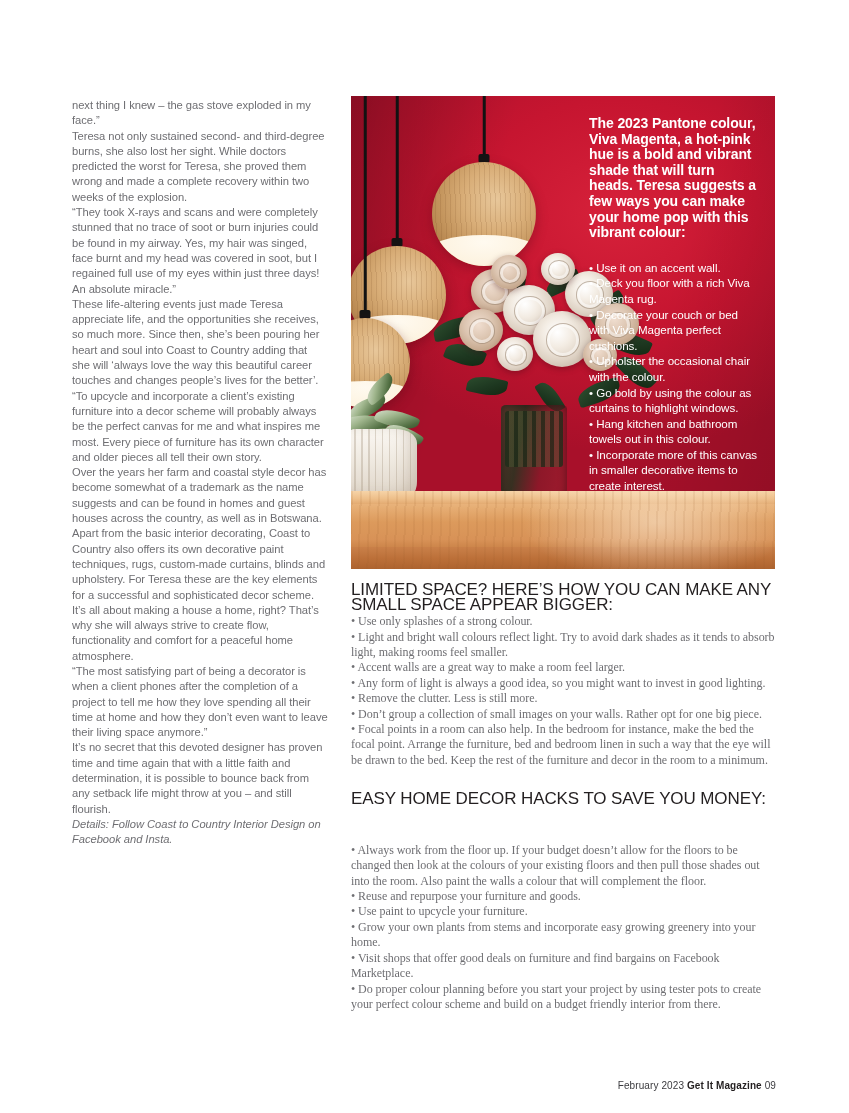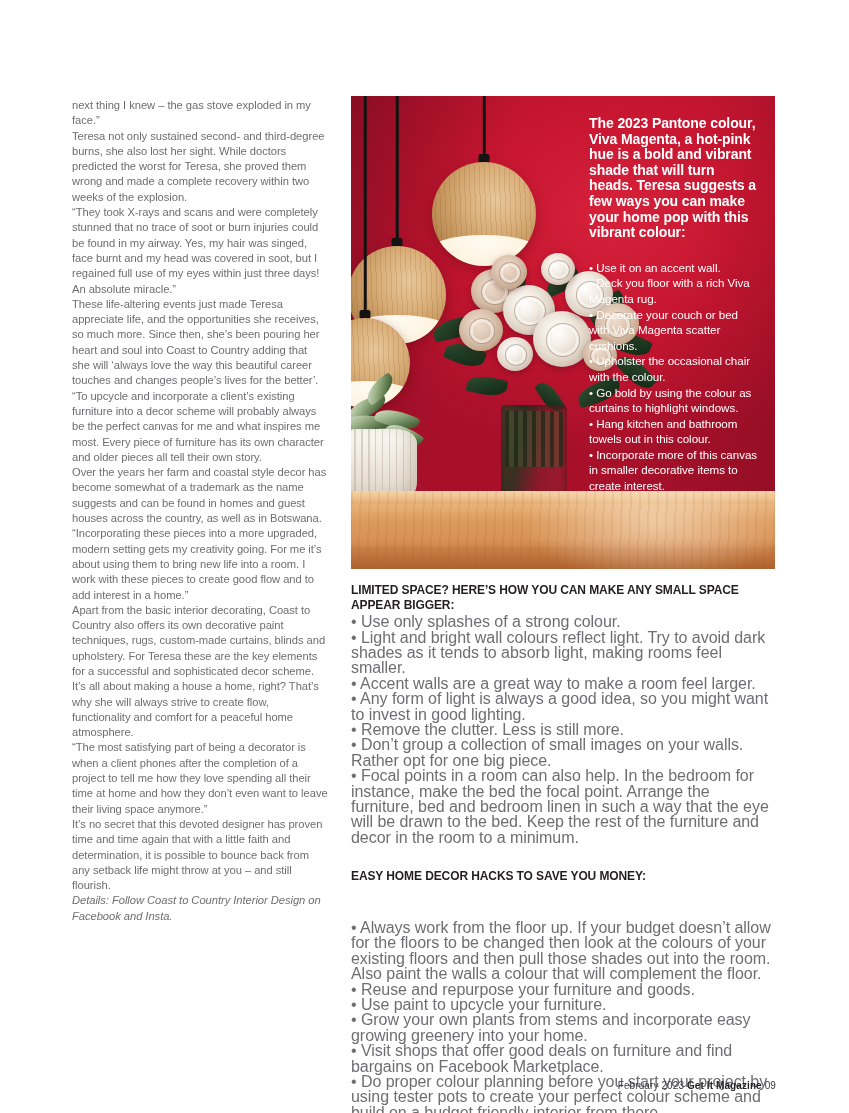--- a/index.html
+++ b/index.html
@@ -261,33 +261,34 @@
   }
 
   
   .right-col {
     position: absolute;
     left: 351px;
     top: 583px;
     width: 425px;
   }
   .sec-head {
-    font-size: 12px;
+    font-size: 17px;
     line-height: 14.6px;
-    font-weight: 700;
+    font-weight: 400;
     color: #231f20;
     margin: 0 0 2px 0;
     letter-spacing: -0.1px;
   }
   .sec-body {
-    font-size: 16px;
+    font-size: 12px;
     line-height: 15.4px;
     color: #6e6e72;
     margin: 0;
     letter-spacing: -0.05px;
+    font-family: Liberation Serif, serif;
   }
   .sec-gap {
     height: 24px;
   }
 
   
   .footer {
     position: absolute;
     right: 73px;
     bottom: 22px;
@@ -305,21 +306,20 @@
 
 <div class="page">
 
   <div class="left-col">
     <p class="body-para">next thing I knew – the gas stove exploded in my face.”</p>
     <p class="body-para">Teresa not only sustained second- and third-degree burns, she also lost her sight. While doctors predicted the worst for Teresa, she proved them wrong and made a complete recovery within two weeks of the explosion.</p>
     <p class="body-para">“They took X-rays and scans and were completely stunned that no trace of soot or burn injuries could be found in my airway. Yes, my hair was singed, face burnt and my head was covered in soot, but I regained full use of my eyes within just three days! An absolute miracle.”</p>
     <p class="body-para">These life-altering events just made Teresa appreciate life, and the opportunities she receives, so much more. Since then, she’s been pouring her heart and soul into Coast to Country adding that she will ‘always love the way this beautiful career touches and changes people’s lives for the better’.</p>
     <p class="body-para">“To upcycle and incorporate a client’s existing furniture into a decor scheme will probably always be the perfect canvas for me and what inspires me most. Every piece of furniture has its own character and older pieces all tell their own story.</p>
     <p class="body-para">Over the years her farm and coastal style decor has become somewhat of a trademark as the name suggests and can be found in homes and guest houses across the country, as well as in Botswana.</p>
-    <p class="body-para">“Incorporating these pieces into a more upgraded, modern setting gets my creativity going. For me it’s about using them to bring new life into a room. I work with these pieces to create good flow and to add interest in a home.”</p>
     <p class="body-para">Apart from the basic interior decorating, Coast to Country also offers its own decorative paint techniques, rugs, custom-made curtains, blinds and upholstery. For Teresa these are the key elements for a successful and sophisticated decor scheme. It’s all about making a house a home, right? That’s why she will always strive to create flow, functionality and comfort for a peaceful home atmosphere.</p>
     <p class="body-para">“The most satisfying part of being a decorator is when a client phones after the completion of a project to tell me how they love spending all their time at home and how they don’t even want to leave their living space anymore.”</p>
     <p class="body-para">It’s no secret that this devoted designer has proven time and time again that with a little faith and determination, it is possible to bounce back from any setback life might throw at you – and still flourish.</p>
     <p class="body-para italic">Details: Follow Coast to Country Interior Design on Facebook and Insta.</p>
   </div>
 
   <div class="hero">
     <div class="hero-wall"></div>
 
     <div class="lamp" style="left:78px; top:0; width:110px; height:180px;">
@@ -380,21 +380,21 @@
 
     <div class="hero-table">
       <div class="table-edge"></div>
     </div>
 
     <div class="hero-copy">
       <p class="lead">The 2023 Pantone colour, Viva Magenta, a hot-pink hue is a bold and vibrant shade that will turn heads. Teresa suggests a few ways you can make your home pop with this vibrant colour:</p>
       <div class="bullets">
         <p>• Use it on an accent wall.</p>
         <p>• Deck you floor with a rich Viva Magenta rug.</p>
-        <p>• Decorate your couch or bed with Viva Magenta scatter cushions.</p>
+        <p>• Decorate your couch or bed with Viva Magenta perfect cushions.</p>
         <p>• Upholster the occasional chair with the colour.</p>
         <p>• Go bold by using the colour as curtains to highlight windows.</p>
         <p>• Hang kitchen and bathroom towels out in this colour.</p>
         <p>• Incorporate more of this canvas in smaller decorative items to create interest.</p>
       </div>
     </div>
   </div>
 
   <div class="right-col">
     <h2 class="sec-head">LIMITED SPACE? HERE’S HOW YOU CAN MAKE ANY SMALL SPACE APPEAR BIGGER:</h2>

